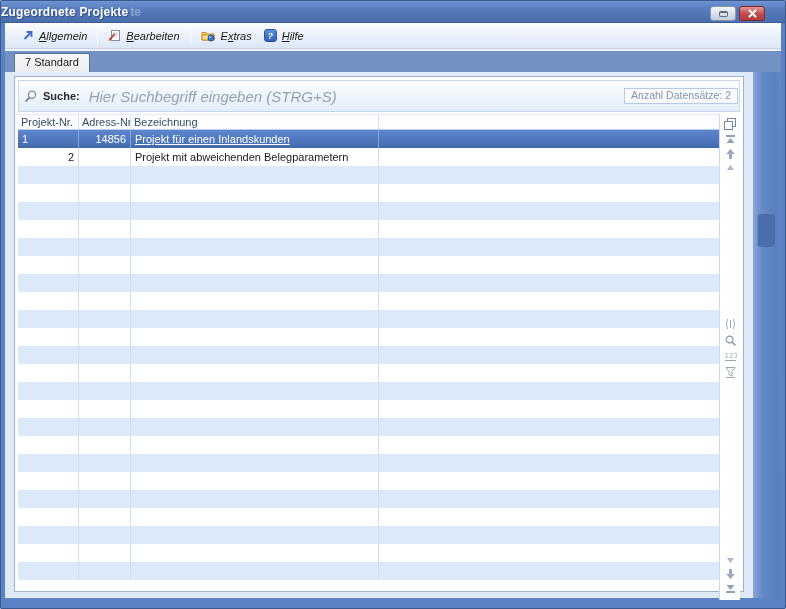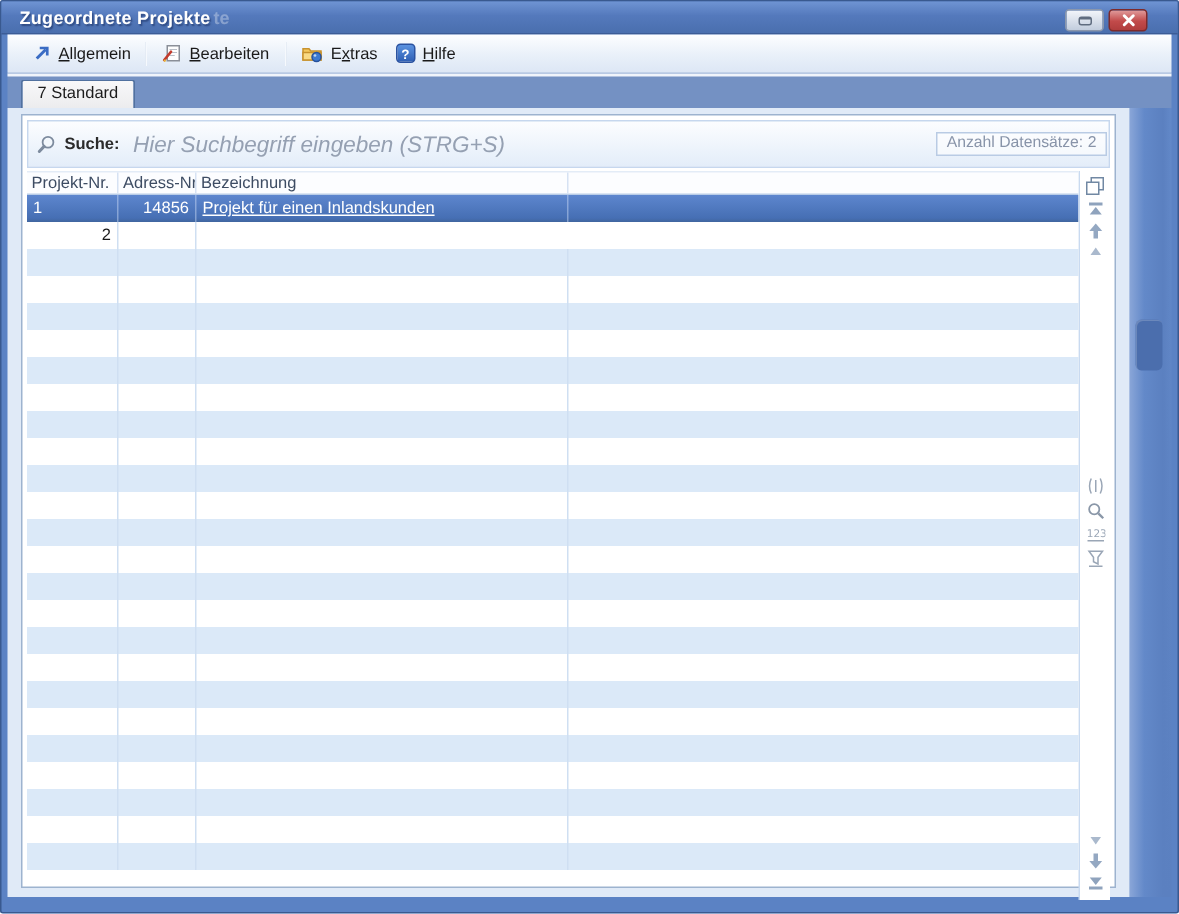--- a/index.html
+++ b/index.html
@@ -4,32 +4,32 @@
 <style>
   html,body{margin:0;padding:0;width:786px;height:609px;overflow:hidden;
     font-family:"Liberation Sans","DejaVu Sans",sans-serif;}
   *{box-sizing:border-box;}
   .window{position:absolute;inset:0;background:#5b82c4;
     box-shadow:inset 0 0 0 1px #39598f;border-radius:2px;}
   
   .titlebar{position:absolute;left:1px;top:1px;right:1px;height:22px;
     background:linear-gradient(#6f94d3,#5479bc 45%,#4a6fae);
     border-bottom:1px solid #3c5c96;display:flex;align-items:center;}
-  .title{color:#fff;font-weight:bold;font-size:12px;padding-left:12px;
+  .title{color:#fff;font-weight:bold;font-size:12px;padding-left:0;
     text-shadow:1px 1px 1px rgba(20,40,90,.55);letter-spacing:.2px;}
   .title-ghost{color:rgba(255,255,255,.32);font-weight:bold;font-size:12px;margin-left:2px;}
   .win-btns{position:absolute;right:20px;top:5px;display:flex;gap:3px;}
   .wbtn{width:26px;height:15px;border-radius:3px;display:flex;align-items:center;justify-content:center;cursor:default;}
   .wbtn.restore{background:linear-gradient(#f2f5fa,#c2cddd);border:1px solid #8a97ad;}
   .restore-glyph{width:9px;height:6px;border:1px solid #5f6c7f;border-radius:2px;border-top-width:2px;}
   .wbtn.close{background:linear-gradient(#e09a9a,#c24a4a 55%,#b03d3d);border:1px solid #7e2a2a;}
   
   .menubar{position:absolute;left:5px;top:23px;width:776px;height:26px;
     background:linear-gradient(#fdfeff,#e9f0f9 55%,#dde7f5);
-    border-bottom:1px solid #c2d1e8;display:flex;align-items:center;padding-left:8px;}
+    border-bottom:1px solid #c2d1e8;display:flex;align-items:center;padding-left:8px;font-style:italic;}
   .menu-item{display:flex;align-items:center;gap:5px;padding:3px 8px;font-size:11px;color:#1a1a1a;cursor:default;}
   .menu-sep{width:1px;height:16px;background:#bcc9dd;border-right:1px solid #f6f9fd;margin:0 2px;}
   .mnemonic{text-decoration:underline;}
   .help-badge{width:13px;height:13px;border-radius:3px;background:linear-gradient(#5a92e0,#2f5fb4);
     border:1px solid #2a52a0;color:#fff;font-size:9px;font-weight:bold;display:flex;align-items:center;justify-content:center;}
   
   .tabstrip{position:absolute;left:5px;top:49px;width:776px;height:23px;background:#7491c3;
     border-top:2px solid #f0f4fb;}
   .tab{position:absolute;left:9px;bottom:0;height:19px;padding:2px 10px 0 10px;font-size:11px;color:#1b1b1b;
     background:linear-gradient(#f8f8f9,#ececee);border:1px solid #51719f;border-bottom:none;
@@ -159,20 +159,21 @@
           <div id="grid-body">
               <div class="grid-row sel">
                 <div class="gcell col0" style="text-align: left;">1</div>
                 <div class="gcell col1" style="text-align: right;">14856</div>
                 <div class="gcell col2" style="text-align: left; text-decoration: underline;">Projekt für einen Inlandskunden</div>
                 <div class="gcell col3" style="text-align: left;"></div>
               </div>
               <div class="grid-row stripe-white">
                 <div class="gcell col0" style="text-align: right;">2</div>
                 <div class="gcell col1" style="text-align: right;"></div>
+                <div class="gcell col2" style="text-align: left;">Projekt mit abweichenden Belegparametern</div>
                 <div class="gcell col3" style="text-align: left;"></div>
               </div>
               <div class="grid-row stripe-blue">
                 <div class="gcell col0"></div>
                 <div class="gcell col1"></div>
                 <div class="gcell col2"></div>
                 <div class="gcell col3"></div>
               </div>
               <div class="grid-row stripe-white">
                 <div class="gcell col0"></div>

